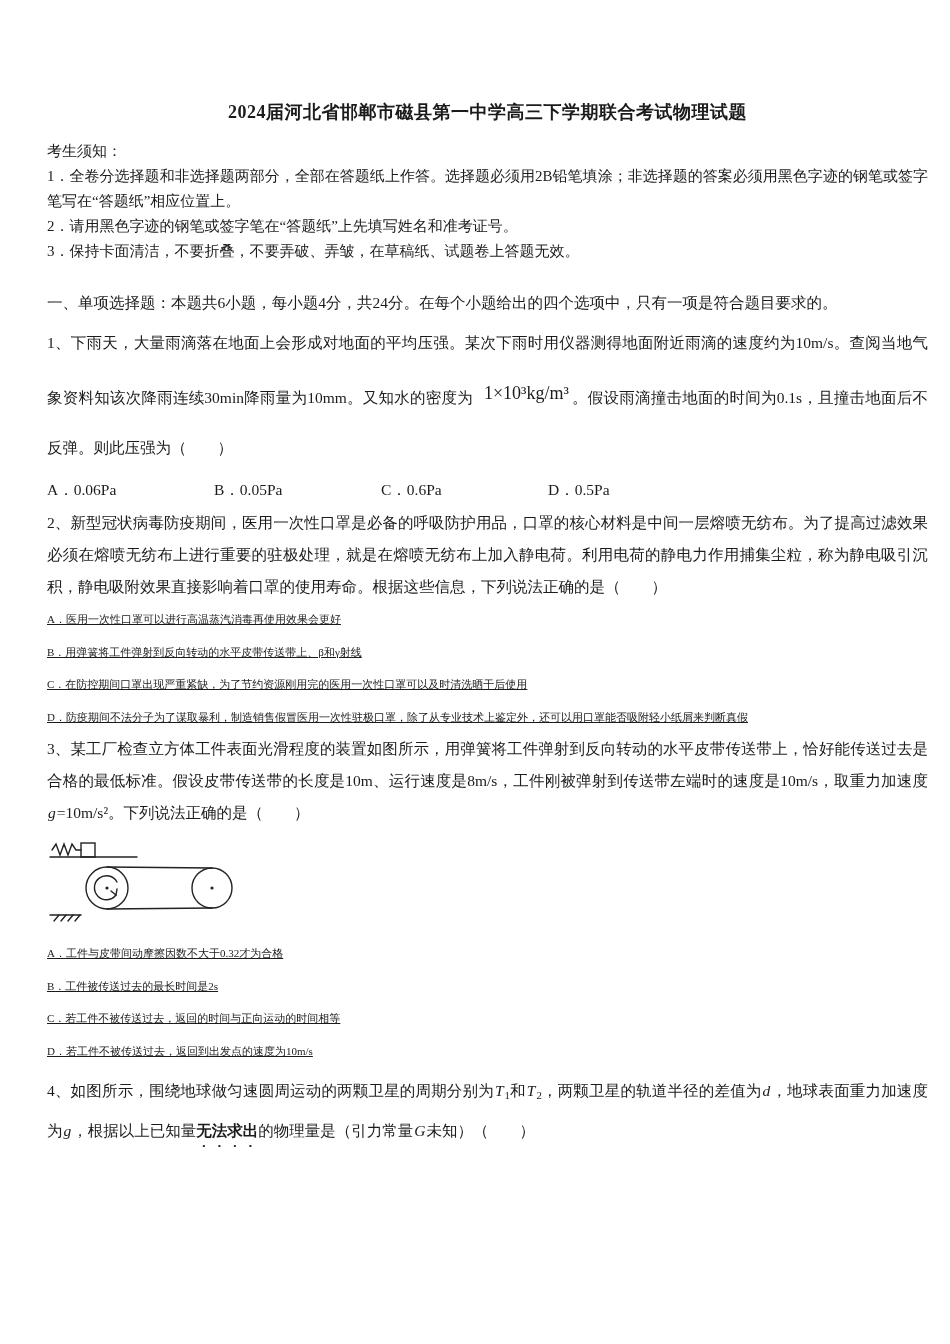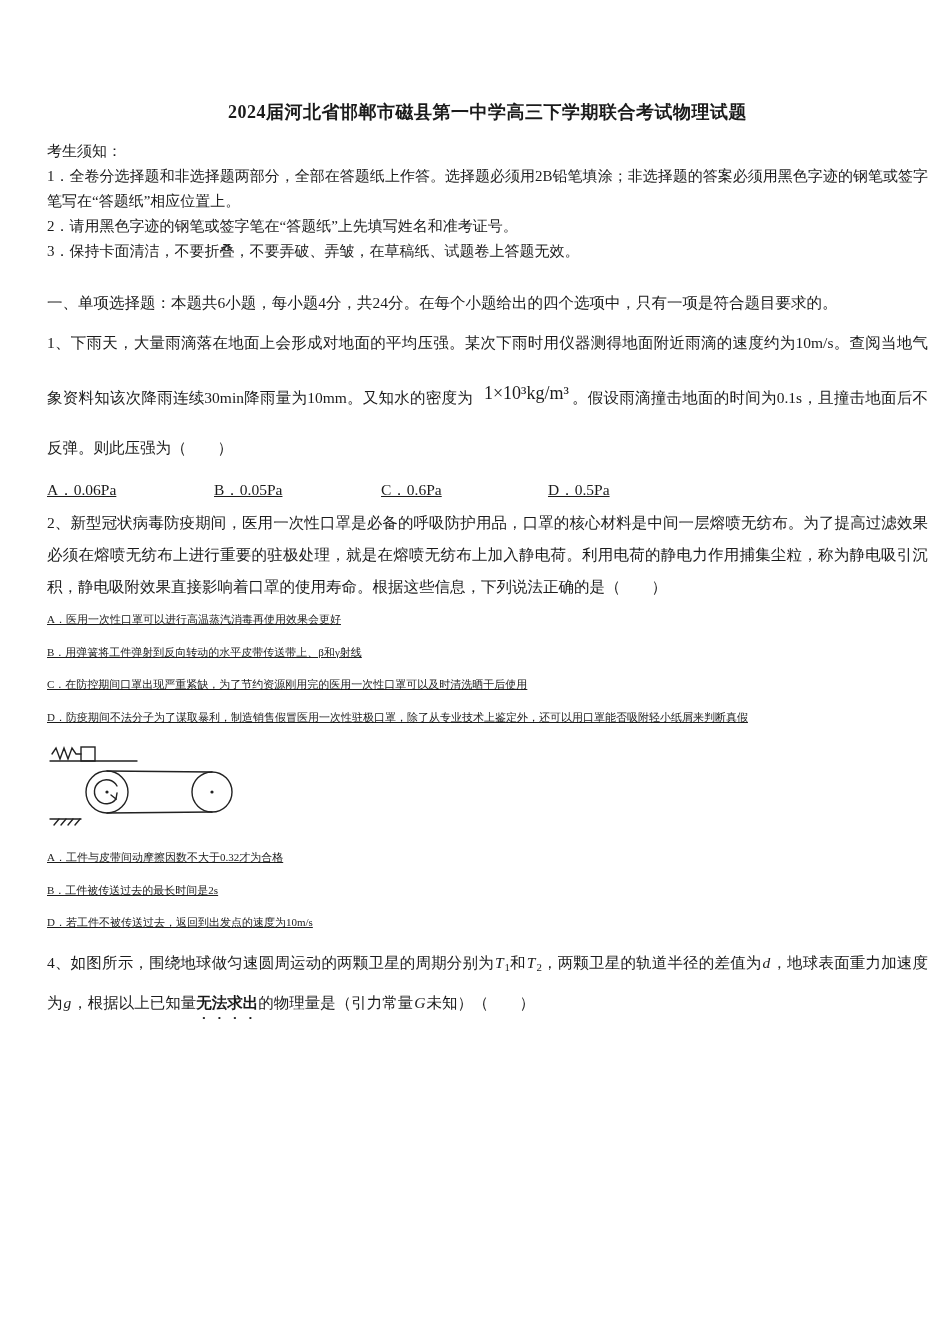--- a/index.html
+++ b/index.html
@@ -40,21 +40,21 @@
   .stem-loose { line-height: 50px; }
   .stem-normal { line-height: 32px; }
   .stem-q4 { line-height: 35px; margin-top: 6px; }
 
   .opts-inline {
     display: flex;
     margin: 0;
     font-size: 15.5px;
     line-height: 34px;
   }
-  .opts-inline span { width: 167px; text-decoration: underline; }
+  .opts-inline span { width: 167px; }
   .opts-inline span:last-child { width: auto; }
 
   .opt-line {
     margin: 0;
     font-size: 11px;
     line-height: 32.5px;
     text-align: justify;
     text-decoration: underline;
   }
 
@@ -109,20 +109,21 @@
 
   <div class="question">
     <p class="stem stem-normal">2、新型冠状病毒防疫期间，医用一次性口罩是必备的呼吸防护用品，口罩的核心材料是中间一层熔喷无纺布。为了提高过滤效果必须在熔喷无纺布上进行重要的驻极处理，就是在熔喷无纺布上加入静电荷。利用电荷的静电力作用捕集尘粒，称为静电吸引沉积，静电吸附效果直接影响着口罩的使用寿命。根据这些信息，下列说法正确的是（　　）</p>
     <p class="opt-line">A．医用一次性口罩可以进行高温蒸汽消毒再使用效果会更好</p>
     <p class="opt-line">B．用弹簧将工件弹射到反向转动的水平皮带传送带上、β和γ射线</p>
     <p class="opt-line">C．在防控期间口罩出现严重紧缺，为了节约资源刚用完的医用一次性口罩可以及时清洗晒干后使用</p>
     <p class="opt-line">D．防疫期间不法分子为了谋取暴利，制造销售假冒医用一次性驻极口罩，除了从专业技术上鉴定外，还可以用口罩能否吸附轻小纸屑来判断真假</p>
   </div>
 
   <div class="question">
+    <p class="stem stem-normal"><span class="s-n">3、某工厂检查立方体工件表面光滑程度的装置如图所示，用弹簧将工件弹射到反向转动的水平皮带传送带上，恰好能传送过去是合格的最低标准。假设皮带传送带的长度是10m、运行速度是8m/s，工件刚被弹射到传送带左端时的速度是10m/s，取重力加速度</span><span class="s-var">g</span><span class="s-n">=10m/s²。下列说法正确的是（　　）</span></p>
 
     <div class="figure">
       <svg width="210" height="84" viewBox="0 0 210 84">
         <g stroke="#222222" stroke-width="1.4" fill="none" stroke-linecap="round">
 
           <line x1="3" y1="18" x2="90" y2="18"></line>
 
           <polyline points="5,11 9,5 13,16 17,5 21,16 25,5 29,11 34,11"></polyline>
 
           <rect x="34" y="4" width="14" height="14"></rect>
@@ -142,20 +143,21 @@
           <line x1="7" y1="82" x2="12" y2="76"></line>
           <line x1="14" y1="82" x2="19" y2="76"></line>
           <line x1="21" y1="82" x2="26" y2="76"></line>
           <line x1="28" y1="82" x2="33" y2="76"></line>
         </g>
       </svg>
     </div>
 
     <p class="opt-line">A．工件与皮带间动摩擦因数不大于0.32才为合格</p>
     <p class="opt-line">B．工件被传送过去的最长时间是2s</p>
+    <p class="opt-line">C．若工件不被传送过去，返回的时间与正向运动的时间相等</p>
     <p class="opt-line">D．若工件不被传送过去，返回到出发点的速度为10m/s</p>
   </div>
 
   <div class="question">
     <p class="stem stem-q4"><span class="s-n">4、如图所示，围绕地球做匀速圆周运动的两颗卫星的周期分别为</span><span class="s-var">T</span><span class="s-sub">1</span><span class="s-n">和</span><span class="s-var">T</span><span class="s-sub">2</span><span class="s-n">，两颗卫星的轨道半径的差值为</span><span class="s-var">d</span><span class="s-n">，地球表面重力加速度为</span><span class="s-var">g</span><span class="s-n">，根据以上已知量</span><span class="s-emph">无法求出</span><span class="s-n">的物理量是（引力常量</span><span class="s-var">G</span><span class="s-n">未知）（　　）</span></p>
   </div>
 
 </div>
 
 </body></html>

